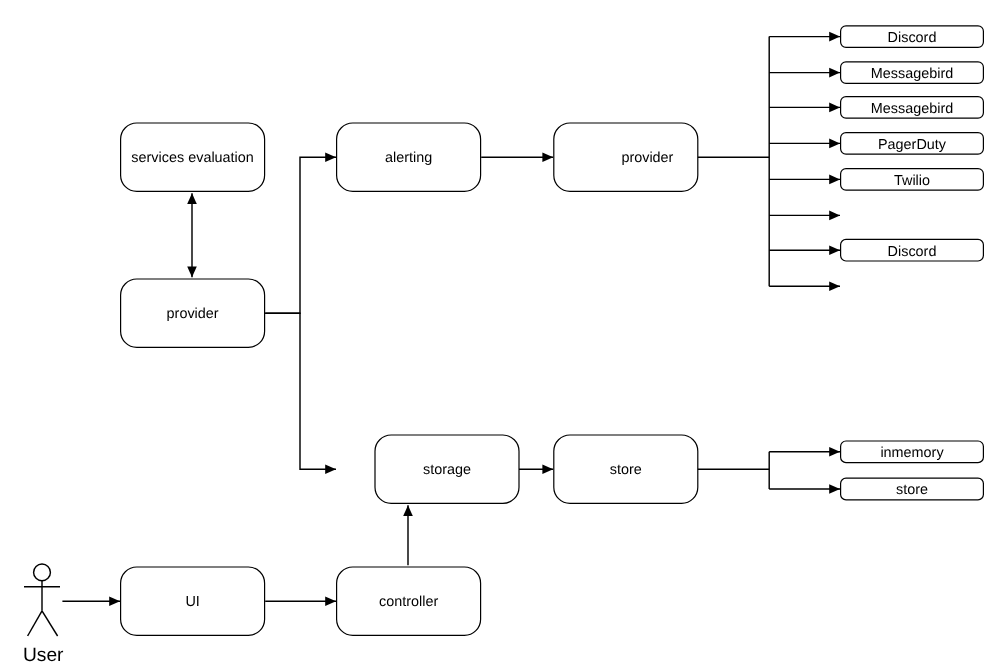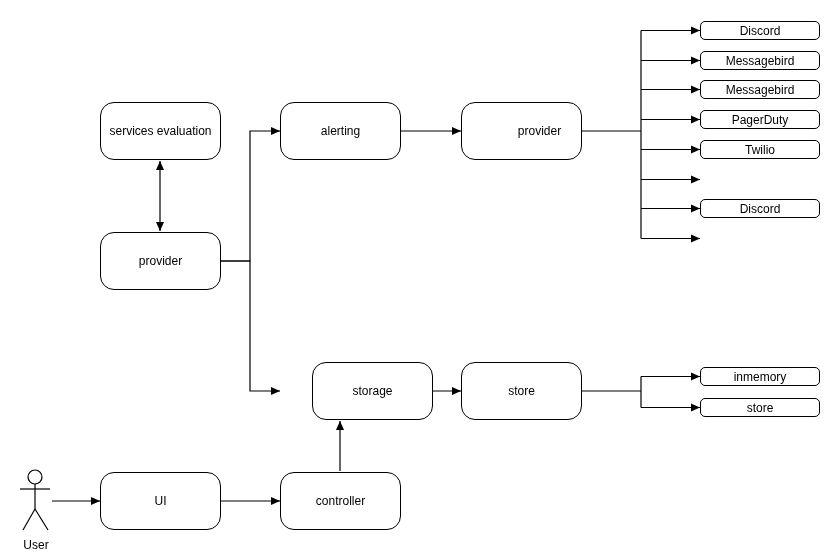--- a/index.html
+++ b/index.html
@@ -28,21 +28,21 @@
     white-space: nowrap;
   }
   .big   { width: 121px; height: 58px; border-radius: 14px; }
   .small { width: 120px; height: 19px; border-radius: 5px; }
   .actor-label {
     position: absolute;
     left: 13px;
     top: 538px;
     width: 46px;
     text-align: center;
-    font-size: 12px;
+    font-size: 16px;
     color: var(--text, #000000);
   }
 </style>
 </head>
 <body>
 
 <div class="canvas">
 
   <svg class="wires" viewBox="0 0 825 558">
     <defs>

